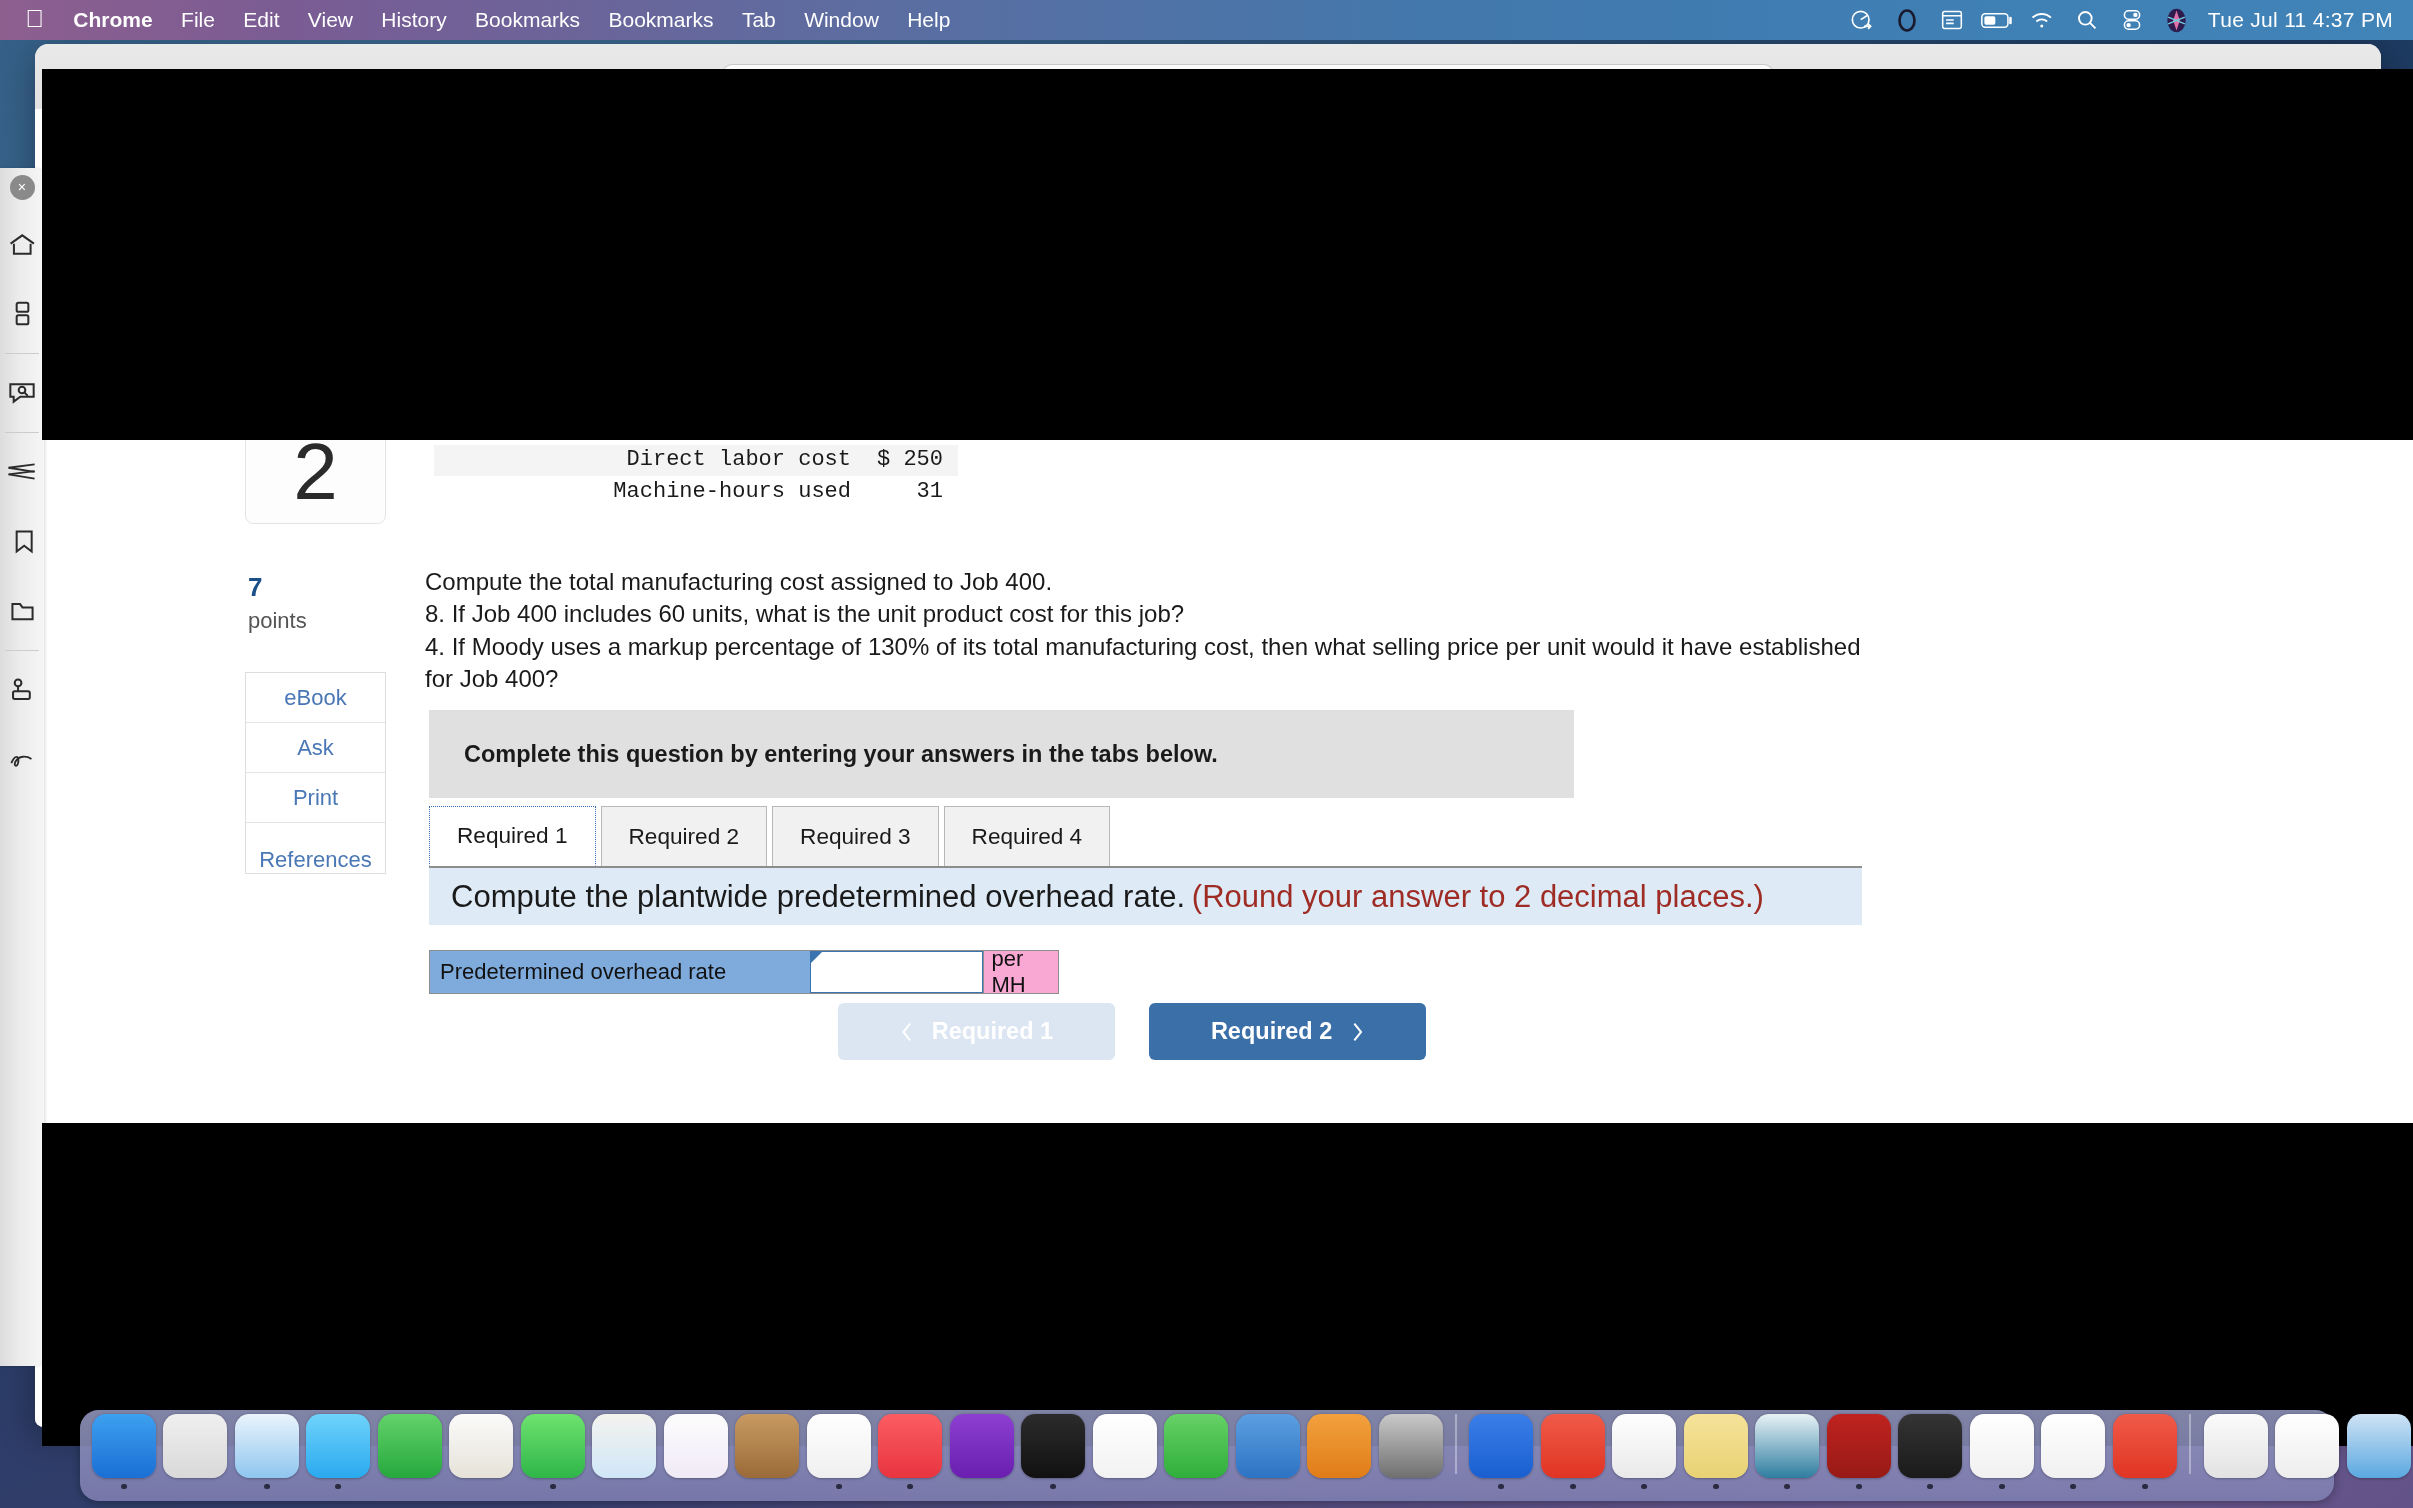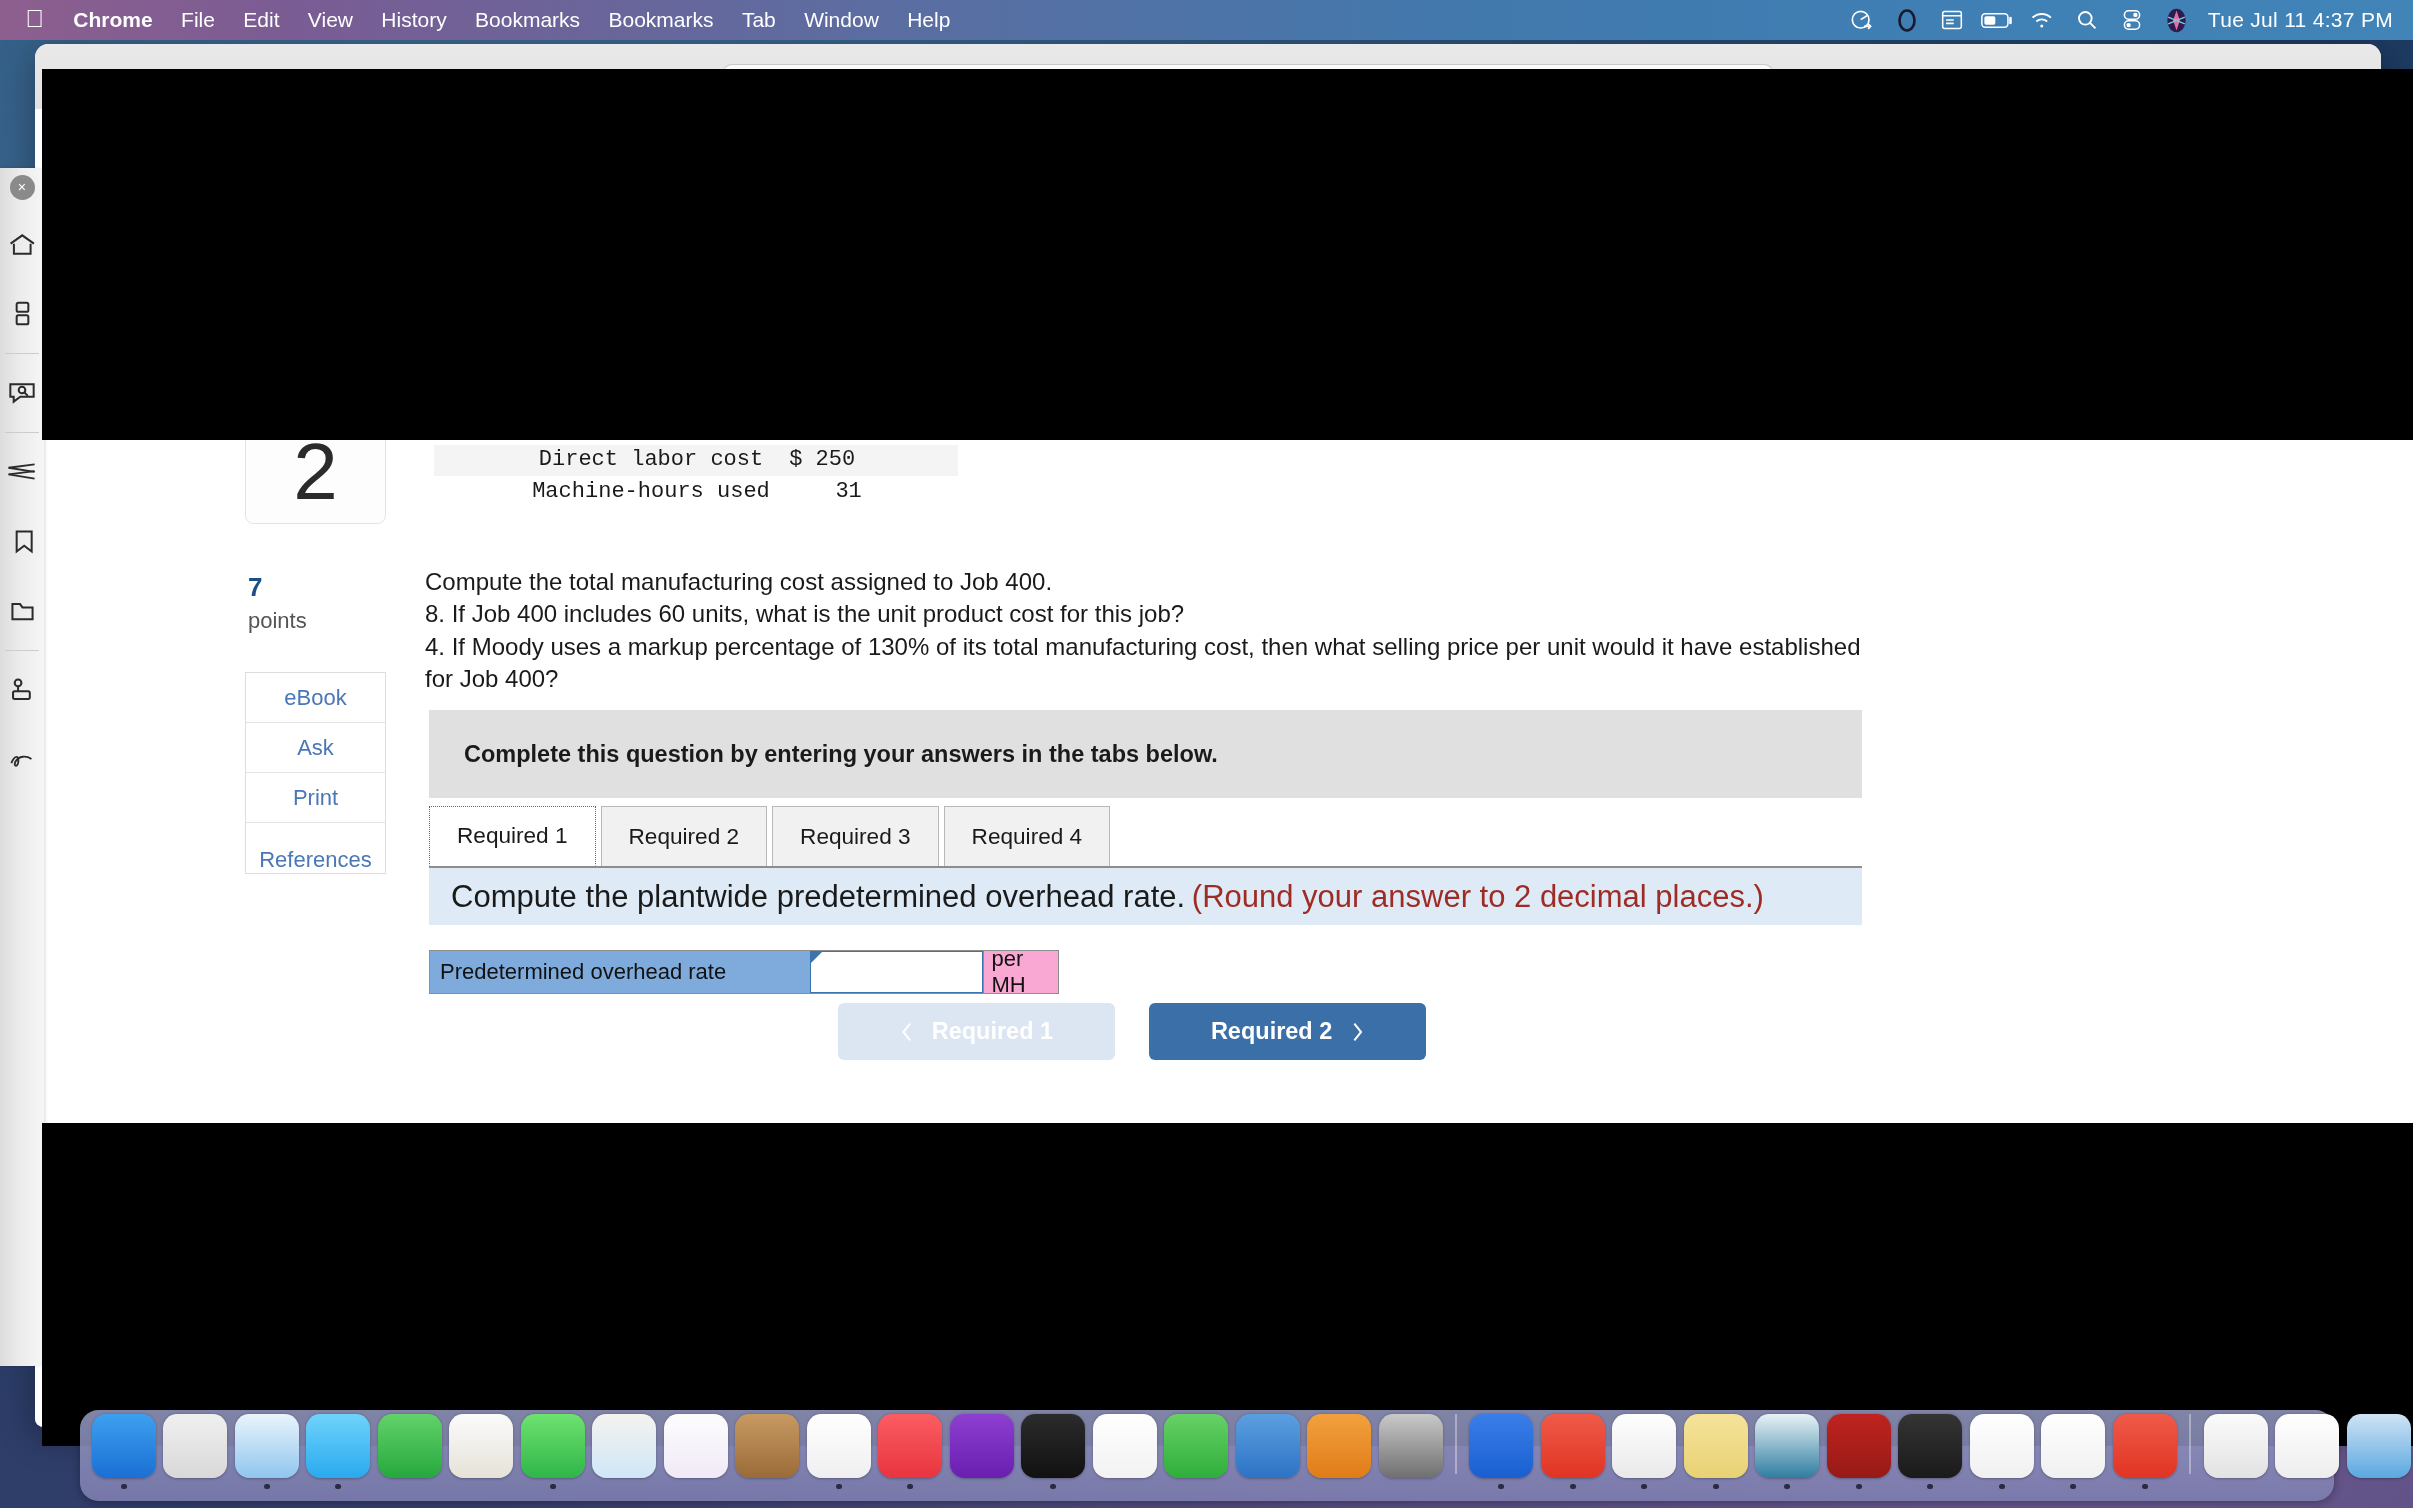--- a/index.html
+++ b/index.html
@@ -108,31 +108,31 @@
   }
   .sidebtn:last-child { border-bottom: none; align-items: flex-end; }
 
   
   .datatable {
     position: absolute; left: 390px; top: -27px;
     width: 524px;
     font-family: "Liberation Mono", monospace;
     font-size: 22px; color: #1a1a1a;
   }
-  .dt-row { display: flex; justify-content: center; padding: 1.7px 15px 1.7px 17px; line-height: 1.28; }
+  .dt-row { display: flex; justify-content: flex-end; padding: 1.7px 15px 1.7px 17px; line-height: 1.28; }
   .dt-row.alt { background: #f4f4f4; }
   .dt-val { text-align: right; min-width: 92px; }
 
   .qtext {
     position: absolute; left: 381px; top: 126px; width: 1441px;
     font-size: 24px; color: #1a1a1a; line-height: 1.35;
   }
 
   .banner {
-    position: absolute; left: 385px; top: 270px; width: 1433px; height: 88px;
+    position: absolute; left: 385px; top: 270px; width: 1145px; height: 88px;
     background: #e0e0e0;
     display: flex; align-items: center;
   }
   .banner-txt { font-size: 23.5px; font-weight: bold; color: #1a1a1a; padding-left: 35px; }
 
   .tabs { position: absolute; left: 385px; top: 366px; display: flex; align-items: flex-end; }
   .tab {
     height: 60px; padding: 0 27px; min-width: 158px;
     display: flex; align-items: center; justify-content: center;
     font-size: 22.6px; color: #1a1a1a;

